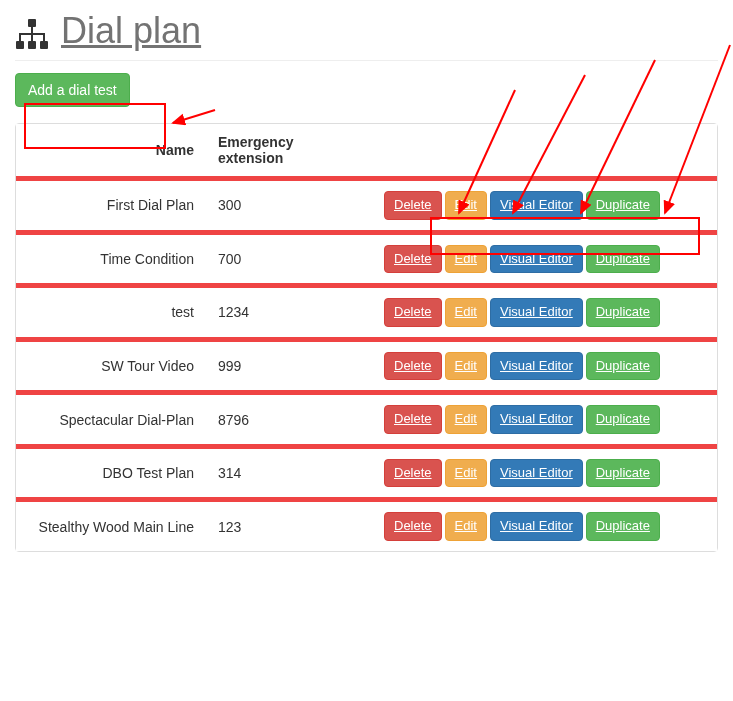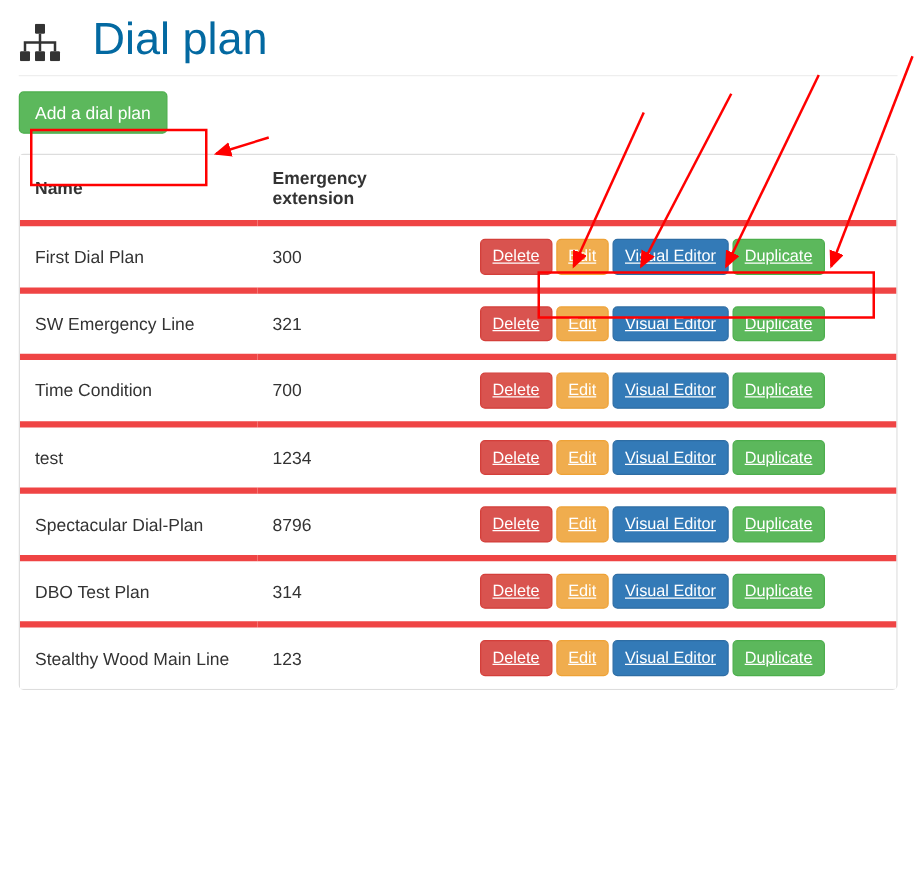--- a/index.html
+++ b/index.html
@@ -7,27 +7,28 @@
     margin: 0;
     padding: 10px 15px;
     font-family: "Helvetica Neue", Helvetica, Arial, sans-serif;
     color: #333;
     background: #fff;
     width: 733px;
   }
   h1 {
     font-size: 36px;
     font-weight: 400;
-    color: #0369a1;
+    color: #737373;
     margin: 0 0 12px 0;
     padding-bottom: 8px;
     border-bottom: 1px solid #eee;
     display: flex;
     align-items: center;
-    gap: 25px;
+    gap: 12px;
+    text-decoration: underline;
   }
   .icon-sitemap {
     display: inline-block;
     width: 34px;
     height: 30px;
   }
   .btn {
     display: inline-block;
     padding: 6px 12px;
     margin: 0;
@@ -64,21 +65,21 @@
     border-top: 5px solid #ef4444;
     text-align: left;
     vertical-align: middle;
     font-size: 14px;
   }
   thead th {
     border-top: none;
     font-weight: 700;
     color: #333;
   }
-  .col-name { width: 190px; }
+  .col-name { width: 190px; text-align: right; }
   .col-ext  { width: 150px; }
   .actions-cell { text-align: left; padding-left: 28px; }
   .actions-cell .btn { margin-right: 3px; text-decoration: underline; }
 
   
   .page-wrap { position: relative; }
   .annot {
     position: absolute;
     inset: 0;
     pointer-events: none;
@@ -96,51 +97,51 @@
         <rect x="1" y="22" width="8" height="8" rx="1" fill="#333"></rect>
         <rect x="13" y="22" width="8" height="8" rx="1" fill="#333"></rect>
         <rect x="25" y="22" width="8" height="8" rx="1" fill="#333"></rect>
         <path d="M17 8 V15 M5 22 V15 H29 V22 M17 15 V22" stroke="#333" stroke-width="2" fill="none"></path>
       </svg>
     </span>
     <span>Dial plan</span>
   </h1>
 
   <div class="toolbar">
-    <button class="btn btn-success">Add a dial plan</button>
+    <button class="btn btn-success">Add a dial test</button>
   </div>
 
   <div class="panel">
     <table>
       <thead>
         <tr>
           <th class="col-name">Name</th>
           <th class="col-ext">Emergency extension</th>
           <th></th>
         </tr>
       </thead>
       <tbody id="rows">
           <tr>
             <td class="col-name">First Dial Plan</td>
             <td class="col-ext">300</td>
             <td class="actions-cell"><button class="btn btn-sm btn-danger">Delete</button><button class="btn btn-sm btn-warning">Edit</button><button class="btn btn-sm btn-primary">Visual Editor</button><button class="btn btn-sm btn-success">Duplicate</button></td>
           </tr>
           <tr>
-            <td class="col-name">SW Emergency Line</td>
-            <td class="col-ext">321</td>
-            <td class="actions-cell"><button class="btn btn-sm btn-danger">Delete</button><button class="btn btn-sm btn-warning">Edit</button><button class="btn btn-sm btn-primary">Visual Editor</button><button class="btn btn-sm btn-success">Duplicate</button></td>
-          </tr>
-          <tr>
             <td class="col-name">Time Condition</td>
             <td class="col-ext">700</td>
             <td class="actions-cell"><button class="btn btn-sm btn-danger">Delete</button><button class="btn btn-sm btn-warning">Edit</button><button class="btn btn-sm btn-primary">Visual Editor</button><button class="btn btn-sm btn-success">Duplicate</button></td>
           </tr>
           <tr>
             <td class="col-name">test</td>
             <td class="col-ext">1234</td>
+            <td class="actions-cell"><button class="btn btn-sm btn-danger">Delete</button><button class="btn btn-sm btn-warning">Edit</button><button class="btn btn-sm btn-primary">Visual Editor</button><button class="btn btn-sm btn-success">Duplicate</button></td>
+          </tr>
+          <tr>
+            <td class="col-name">SW Tour Video</td>
+            <td class="col-ext">999</td>
             <td class="actions-cell"><button class="btn btn-sm btn-danger">Delete</button><button class="btn btn-sm btn-warning">Edit</button><button class="btn btn-sm btn-primary">Visual Editor</button><button class="btn btn-sm btn-success">Duplicate</button></td>
           </tr>
           <tr>
             <td class="col-name">Spectacular Dial-Plan</td>
             <td class="col-ext">8796</td>
             <td class="actions-cell"><button class="btn btn-sm btn-danger">Delete</button><button class="btn btn-sm btn-warning">Edit</button><button class="btn btn-sm btn-primary">Visual Editor</button><button class="btn btn-sm btn-success">Duplicate</button></td>
           </tr>
           <tr>
             <td class="col-name">DBO Test Plan</td>
             <td class="col-ext">314</td>

